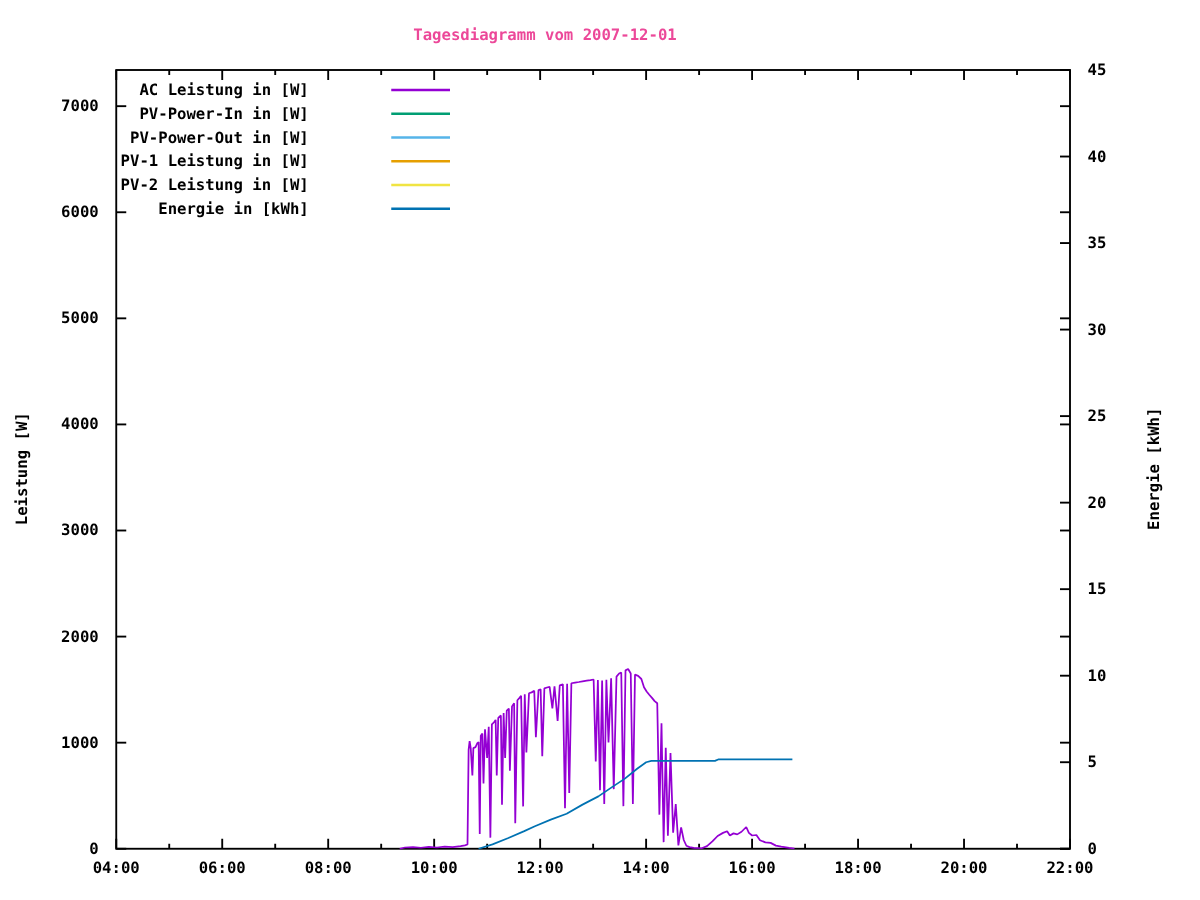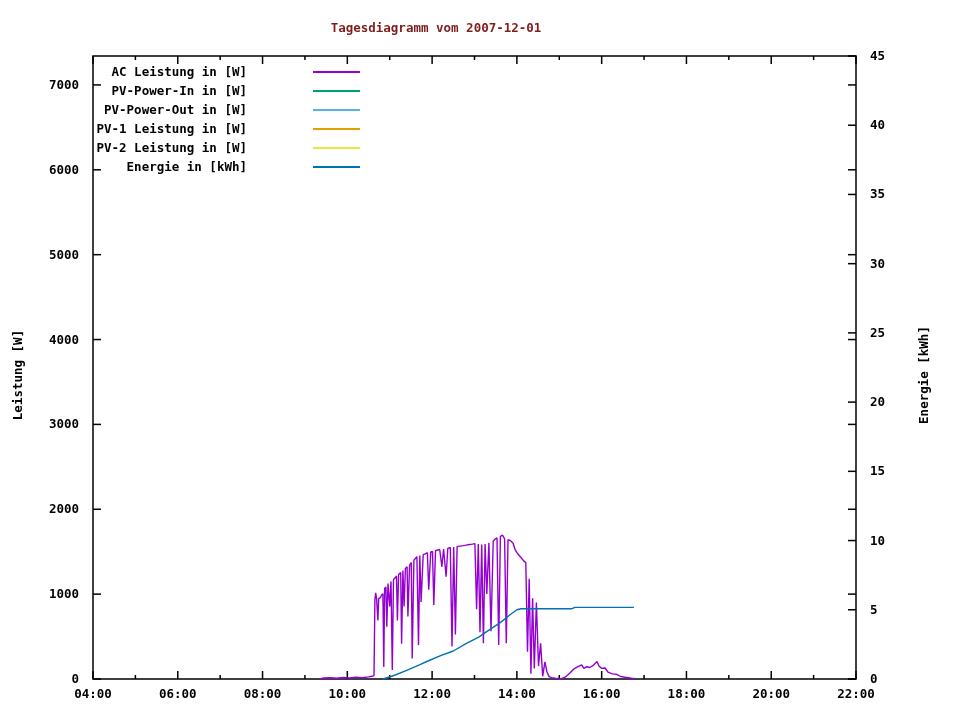--- a/index.html
+++ b/index.html
@@ -2,21 +2,21 @@
 <html><head>
 <meta charset="utf-8">
 <style>
   html,body{margin:0;padding:0;background:#fff;}
   .screen{
     position:relative;width:960px;height:720px;background:#ffffff;
     font-family:"DejaVu Sans Mono",monospace;overflow:hidden;
   }
   .chart-title{
     position:absolute;top:20px;left:0;width:872px;text-align:center;
-    font:bold 12.5px "DejaVu Sans Mono",monospace;color:#7f1d1d;
+    font:bold 12.5px "DejaVu Sans Mono",monospace;color:#ec4899;
   }
   .axis-title{
     position:absolute;font:bold 12.5px "DejaVu Sans Mono",monospace;color:#000;
     white-space:nowrap;
   }
   .axis-title.left{left:17px;top:375px;transform:translate(-50%,-50%) rotate(-90deg);}
   .axis-title.right{left:923px;top:375px;transform:translate(-50%,-50%) rotate(-90deg);}
   #plot{position:absolute;left:0;top:0;}
   #plot text{font:bold 12.5px "DejaVu Sans Mono",monospace;fill:#000;}
 </style>

